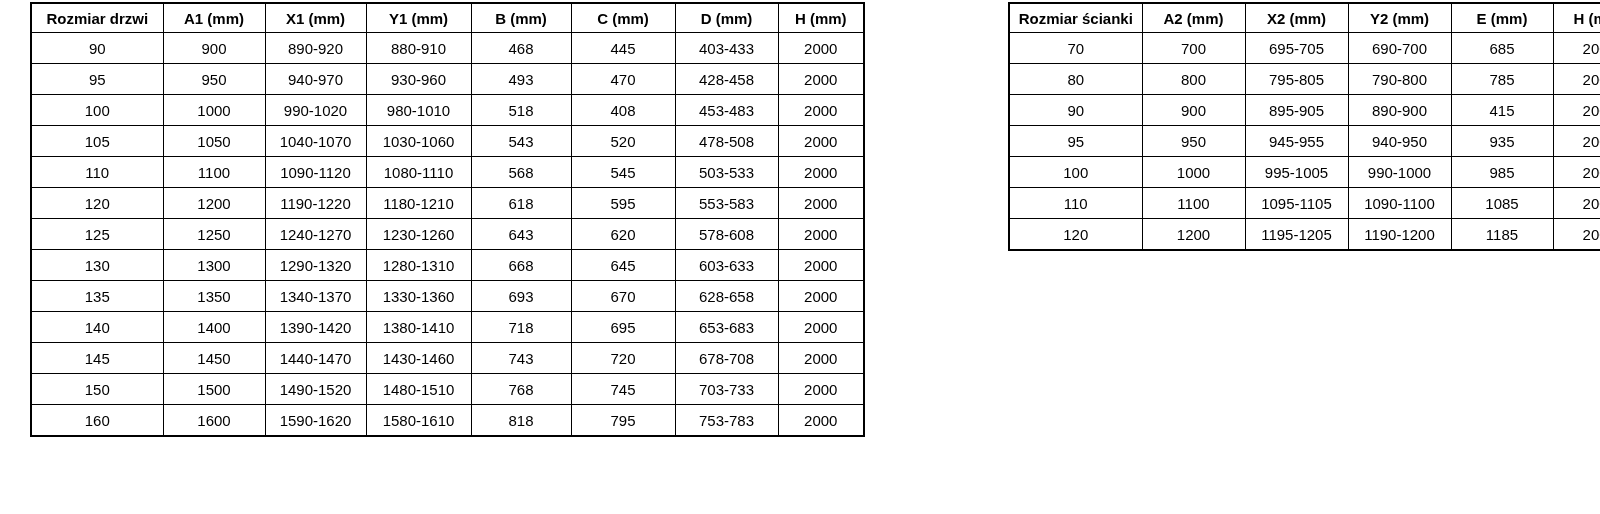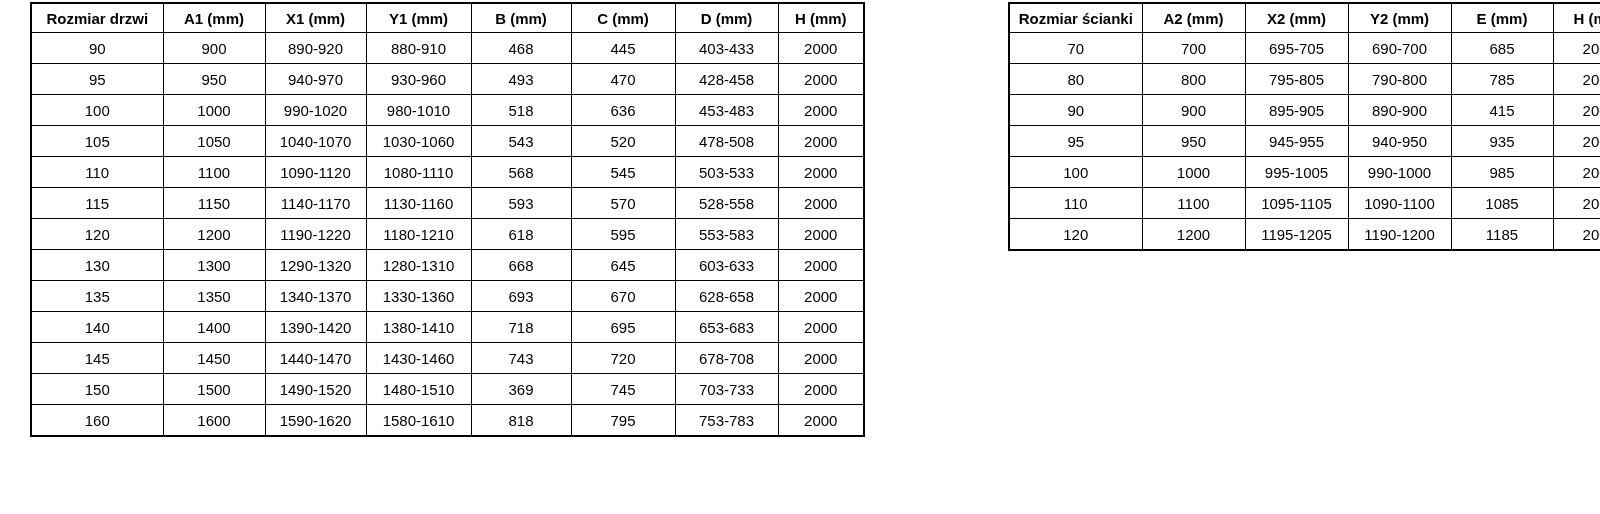--- a/index.html
+++ b/index.html
@@ -94,21 +94,21 @@
           <td>470</td>
           <td>428-458</td>
           <td>2000</td>
         </tr>
         <tr>
           <td>100</td>
           <td>1000</td>
           <td>990-1020</td>
           <td>980-1010</td>
           <td>518</td>
-          <td>636</td>
+          <td>408</td>
           <td>453-483</td>
           <td>2000</td>
         </tr>
         <tr>
           <td>105</td>
           <td>1050</td>
           <td>1040-1070</td>
           <td>1030-1060</td>
           <td>543</td>
           <td>520</td>
@@ -119,40 +119,40 @@
           <td>110</td>
           <td>1100</td>
           <td>1090-1120</td>
           <td>1080-1110</td>
           <td>568</td>
           <td>545</td>
           <td>503-533</td>
           <td>2000</td>
         </tr>
         <tr>
-          <td>115</td>
-          <td>1150</td>
-          <td>1140-1170</td>
-          <td>1130-1160</td>
-          <td>593</td>
-          <td>570</td>
-          <td>528-558</td>
-          <td>2000</td>
-        </tr>
-        <tr>
           <td>120</td>
           <td>1200</td>
           <td>1190-1220</td>
           <td>1180-1210</td>
           <td>618</td>
           <td>595</td>
           <td>553-583</td>
           <td>2000</td>
         </tr>
         <tr>
+          <td>125</td>
+          <td>1250</td>
+          <td>1240-1270</td>
+          <td>1230-1260</td>
+          <td>643</td>
+          <td>620</td>
+          <td>578-608</td>
+          <td>2000</td>
+        </tr>
+        <tr>
           <td>130</td>
           <td>1300</td>
           <td>1290-1320</td>
           <td>1280-1310</td>
           <td>668</td>
           <td>645</td>
           <td>603-633</td>
           <td>2000</td>
         </tr>
         <tr>
@@ -183,21 +183,21 @@
           <td>743</td>
           <td>720</td>
           <td>678-708</td>
           <td>2000</td>
         </tr>
         <tr>
           <td>150</td>
           <td>1500</td>
           <td>1490-1520</td>
           <td>1480-1510</td>
-          <td>369</td>
+          <td>768</td>
           <td>745</td>
           <td>703-733</td>
           <td>2000</td>
         </tr>
         <tr>
           <td>160</td>
           <td>1600</td>
           <td>1590-1620</td>
           <td>1580-1610</td>
           <td>818</td>

